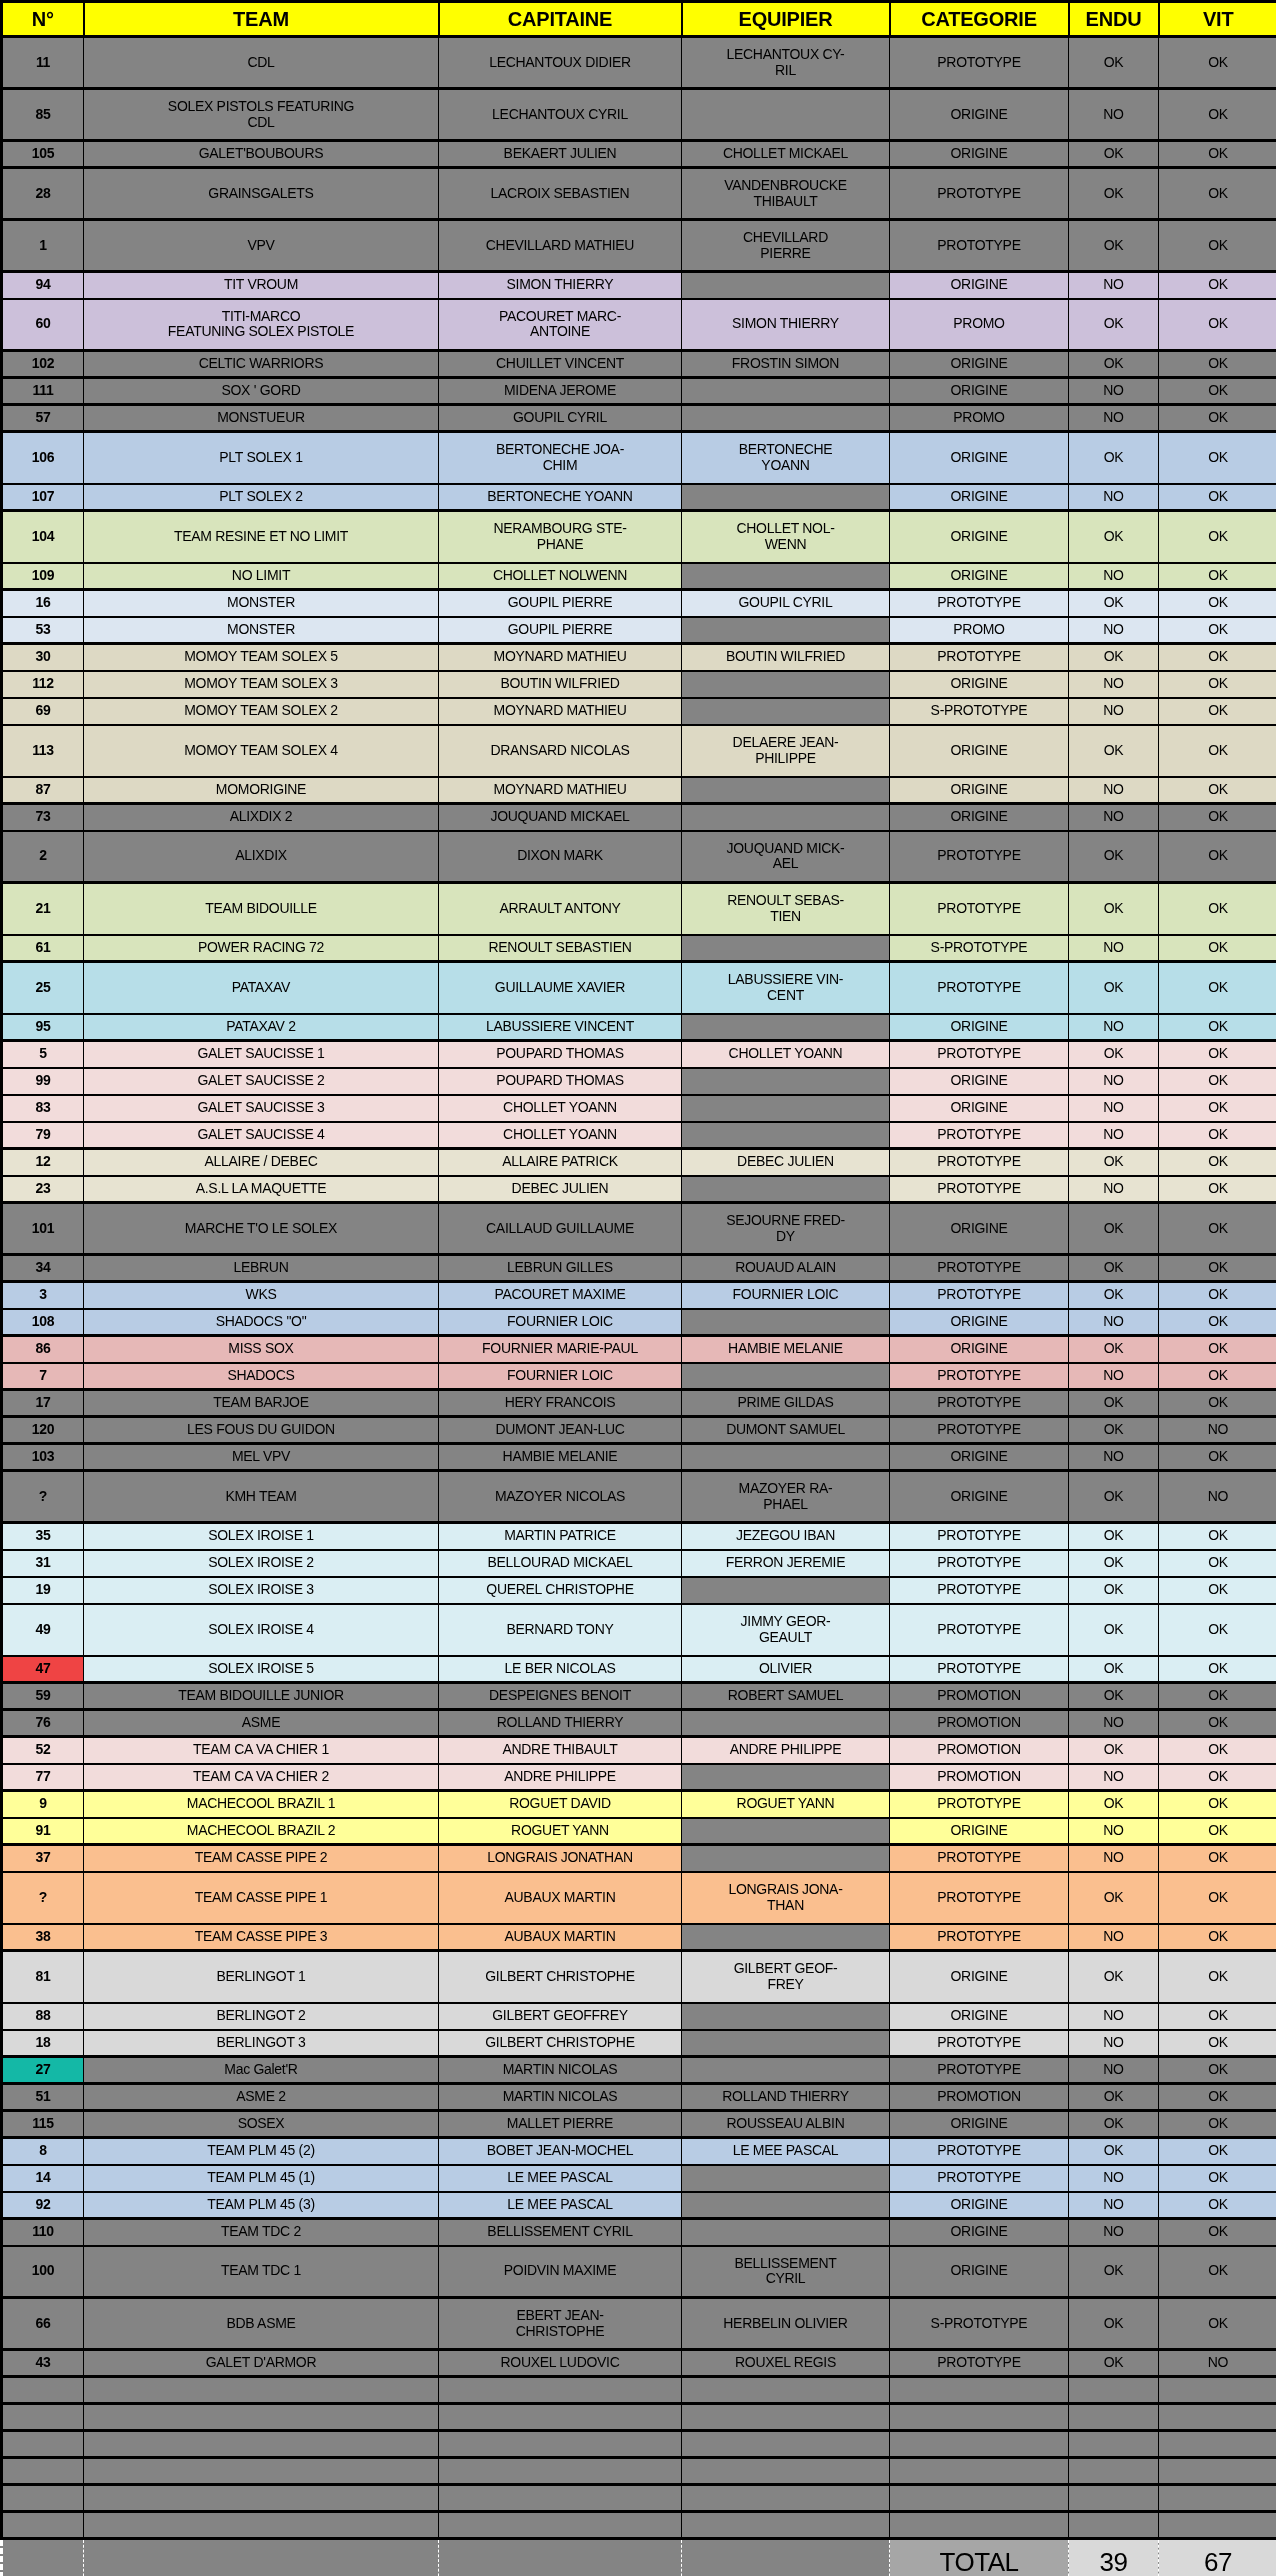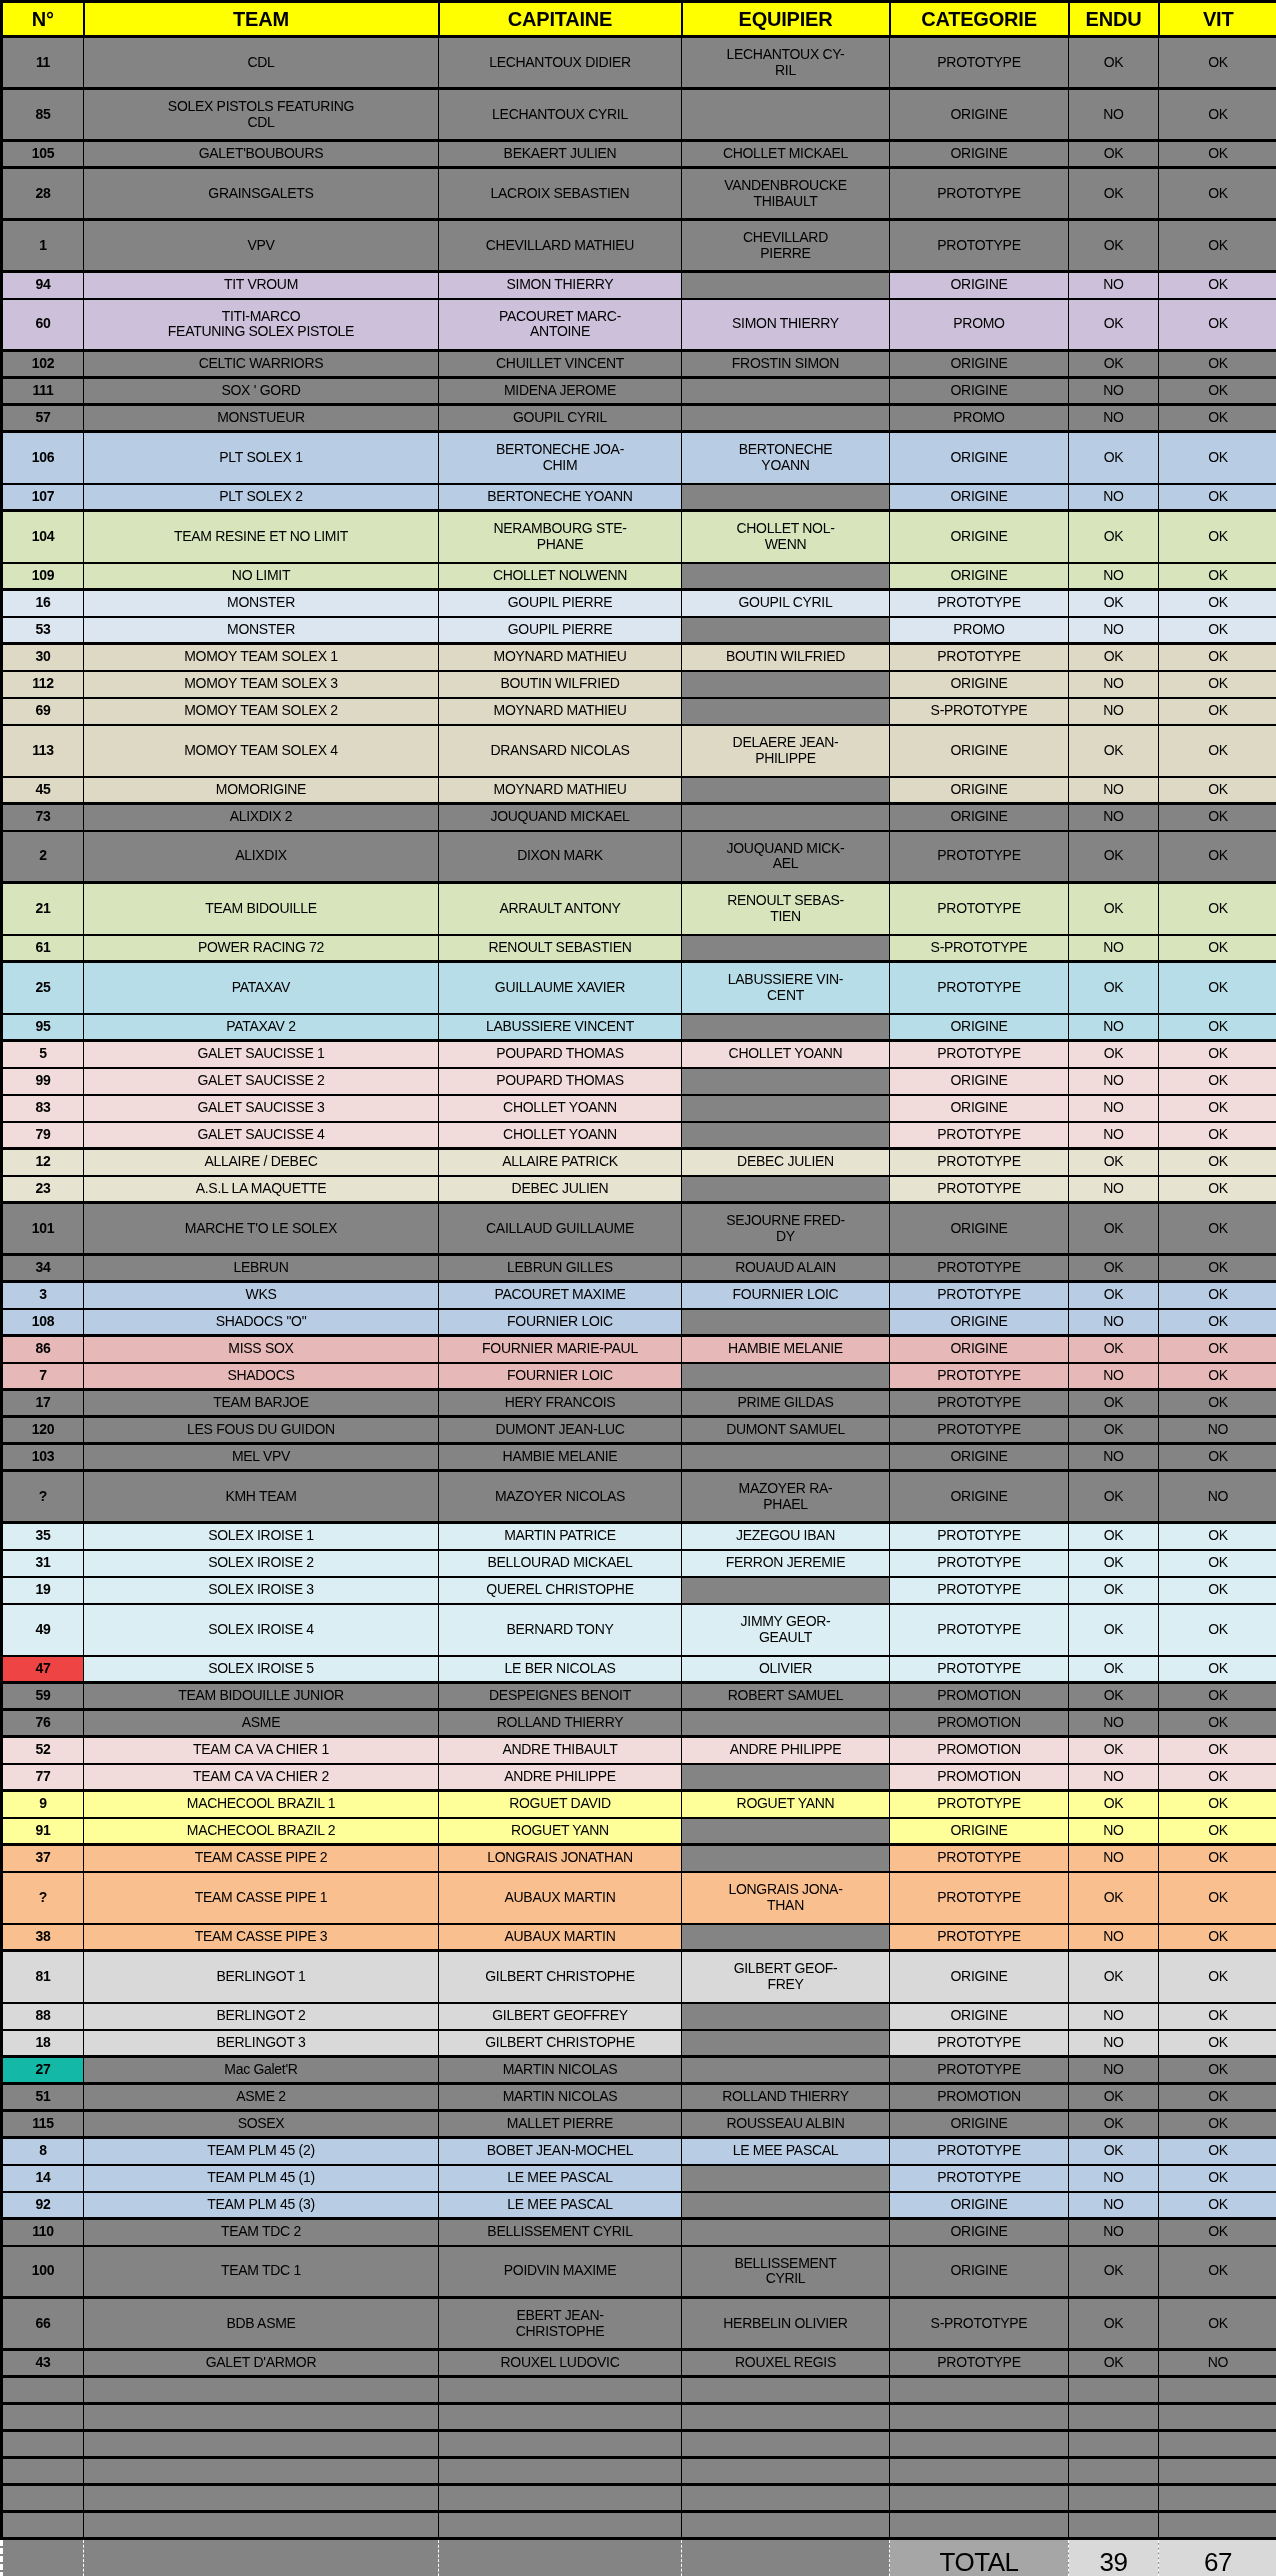--- a/index.html
+++ b/index.html
@@ -206,21 +206,21 @@
         <td class="first coln" style="background: rgb(220, 230, 241);">53</td>
         <td style="background: rgb(220, 230, 241);">MONSTER</td>
         <td style="background: rgb(220, 230, 241);">GOUPIL PIERRE</td>
         <td style="background: rgb(132, 132, 132);"></td>
         <td style="background: rgb(220, 230, 241);">PROMO</td>
         <td style="background: rgb(220, 230, 241);">NO</td>
         <td class="last" style="background: rgb(220, 230, 241);">OK</td>
       </tr>
       <tr class="gs">
         <td class="first coln" style="background: rgb(221, 217, 196);">30</td>
-        <td style="background: rgb(221, 217, 196);">MOMOY TEAM SOLEX 1</td>
+        <td style="background: rgb(221, 217, 196);">MOMOY TEAM SOLEX 5</td>
         <td style="background: rgb(221, 217, 196);">MOYNARD MATHIEU</td>
         <td style="background: rgb(221, 217, 196);">BOUTIN WILFRIED</td>
         <td style="background: rgb(221, 217, 196);">PROTOTYPE</td>
         <td style="background: rgb(221, 217, 196);">OK</td>
         <td class="last" style="background: rgb(221, 217, 196);">OK</td>
       </tr>
       <tr>
         <td class="first coln" style="background: rgb(221, 217, 196);">112</td>
         <td style="background: rgb(221, 217, 196);">MOMOY TEAM SOLEX 3</td>
         <td style="background: rgb(221, 217, 196);">BOUTIN WILFRIED</td>
@@ -242,21 +242,21 @@
         <td class="first coln" style="background: rgb(221, 217, 196);">113</td>
         <td style="background: rgb(221, 217, 196);">MOMOY TEAM SOLEX 4</td>
         <td style="background: rgb(221, 217, 196);">DRANSARD NICOLAS</td>
         <td style="background: rgb(221, 217, 196);">DELAERE JEAN-
 PHILIPPE</td>
         <td style="background: rgb(221, 217, 196);">ORIGINE</td>
         <td style="background: rgb(221, 217, 196);">OK</td>
         <td class="last" style="background: rgb(221, 217, 196);">OK</td>
       </tr>
       <tr>
-        <td class="first coln" style="background: rgb(221, 217, 196);">45</td>
+        <td class="first coln" style="background: rgb(221, 217, 196);">87</td>
         <td style="background: rgb(221, 217, 196);">MOMORIGINE</td>
         <td style="background: rgb(221, 217, 196);">MOYNARD MATHIEU</td>
         <td style="background: rgb(132, 132, 132);"></td>
         <td style="background: rgb(221, 217, 196);">ORIGINE</td>
         <td style="background: rgb(221, 217, 196);">NO</td>
         <td class="last" style="background: rgb(221, 217, 196);">OK</td>
       </tr>
       <tr class="gs">
         <td class="first coln" style="background: rgb(132, 132, 132);">73</td>
         <td style="background: rgb(132, 132, 132);">ALIXDIX 2</td>

